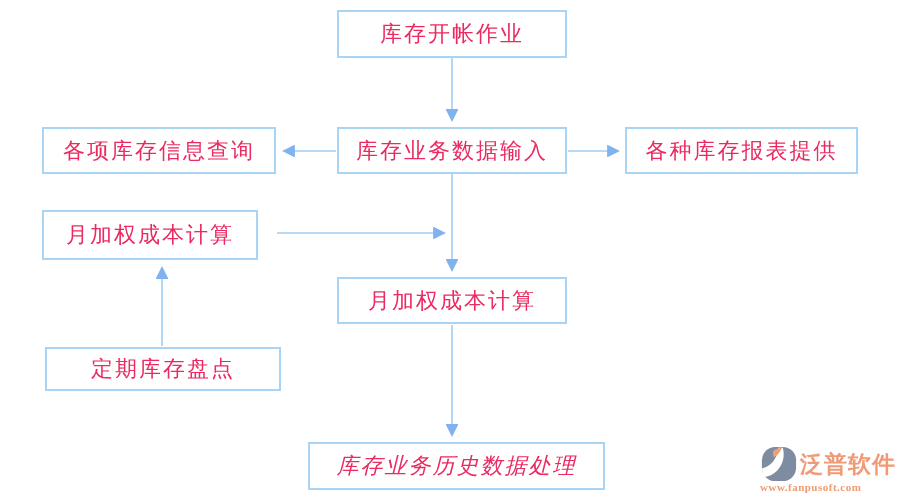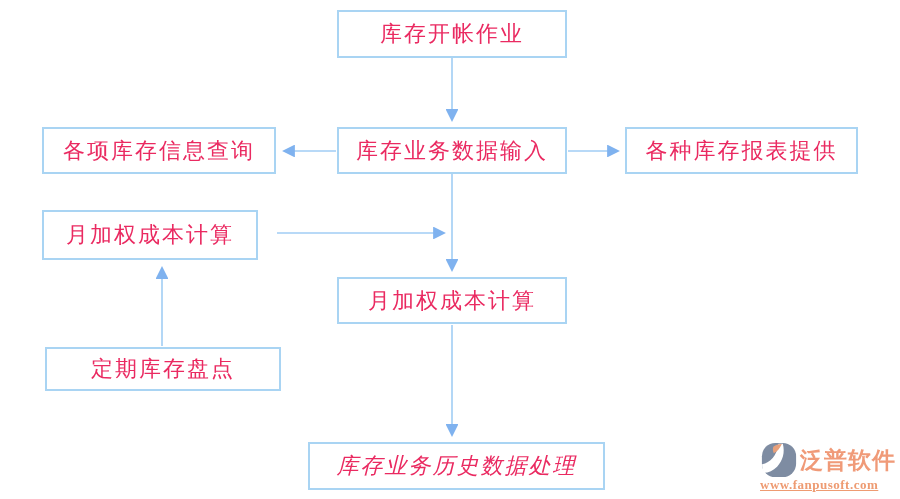--- a/index.html
+++ b/index.html
@@ -71,25 +71,24 @@
     font-size: 23px;
     font-weight: bold;
     letter-spacing: 1px;
     line-height: 1;
     white-space: nowrap;
   }
   #logo .logo-url {
     color: #ee9b72;
     font-family: "Liberation Serif", serif;
     font-weight: bold;
-    font-size: 13px;
+    font-size: 11px;
     letter-spacing: 0.5px;
     margin-top: -2px;
     white-space: nowrap;
-    text-decoration: underline;
   }
 </style>
 </head>
 <body>
 
 <div id="stage">
 
   <svg id="edges" viewBox="0 0 900 499" xmlns="http://www.w3.org/2000/svg">
     <defs>
       <marker id="ah" viewBox="0 0 10 10" refX="8.5" refY="5" markerWidth="8" markerHeight="8" orient="auto-start-reverse">

